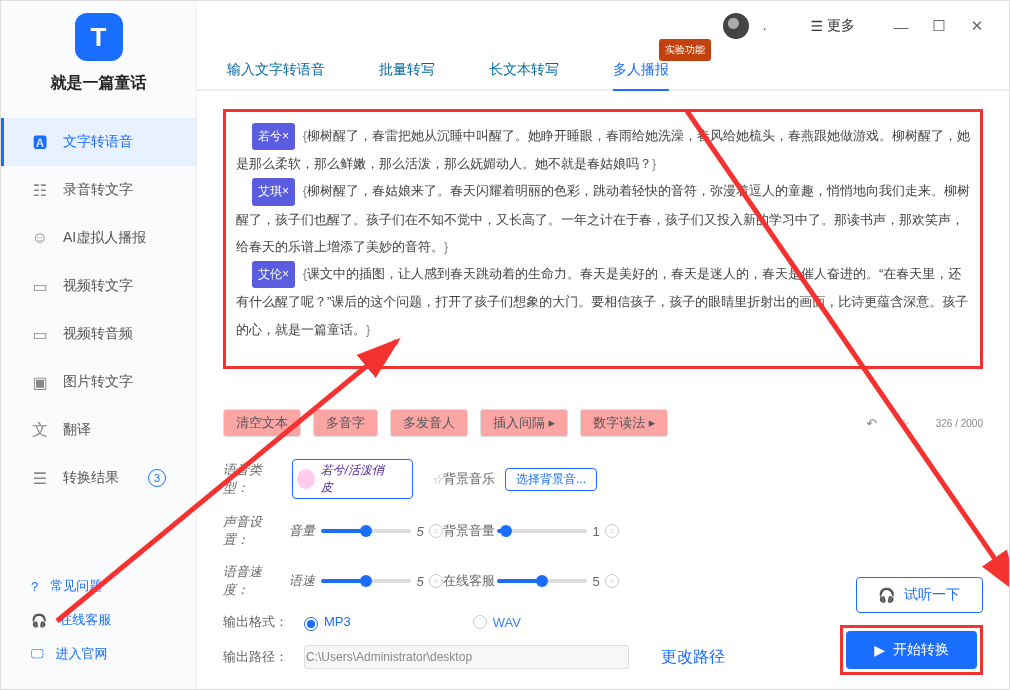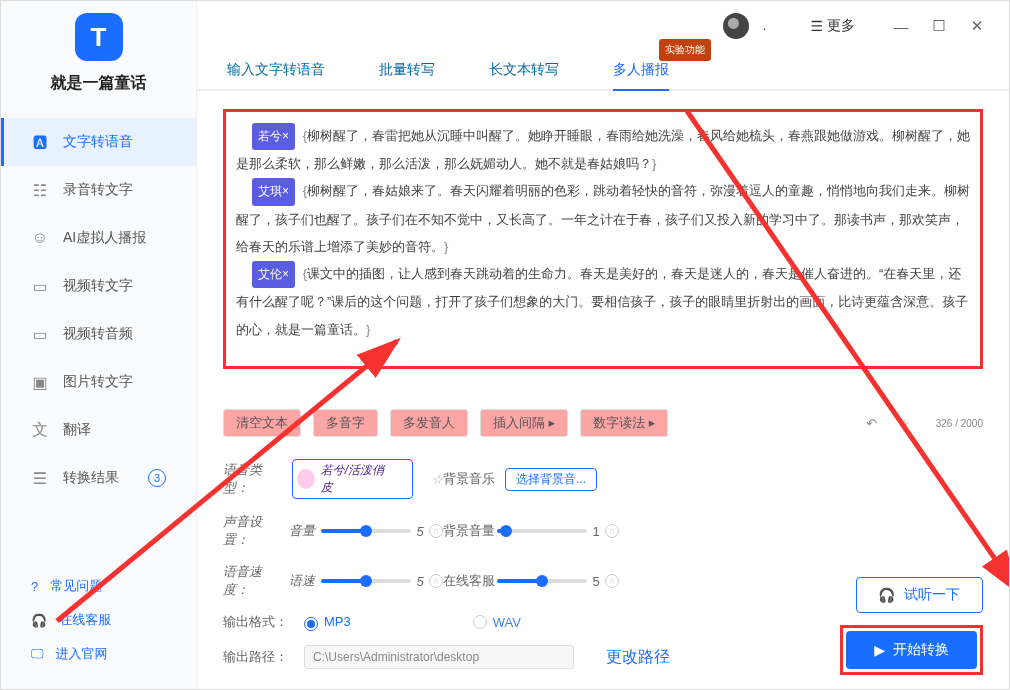--- a/index.html
+++ b/index.html
@@ -56,21 +56,21 @@
 .slider { position: relative; width: 90px; height: 4px; background: #ddd; border-radius: 2px; }
 .slider-fill { position: absolute; left: 0; top: 0; bottom: 0; background: #1a6eff; border-radius: 2px; }
 .slider-thumb { position: absolute; top: -4px; width: 12px; height: 12px; background: #1a6eff; border-radius: 50%; margin-left: -6px; }
 .slider-val { width: 14px; text-align: center; }
 .slider-reset { width: 14px; height: 14px; border: 1px solid #ccc; border-radius: 50%; color: #ccc; font-size: 9px; display: flex; align-items: center; justify-content: center; cursor: pointer; }
 .radio { width: 14px; height: 14px; border: 1px solid #1a6eff; border-radius: 50%; display: inline-flex; align-items: center; justify-content: center; margin-right: 6px; vertical-align: -2px; }
 .radio.checked::after { content: ""; width: 8px; height: 8px; background: #1a6eff; border-radius: 50%; }
 .radio.unchecked { border-color: #ccc; }
 .fmt { color: #1a6eff; }
 .fmt.off { color: #3b82f6; }
-.path-input { border: 1px solid #ddd; background: #f7f7f7; padding: 4px 8px; width: 270px; color: #888; font-size: 12px; border-radius: 3px; }
+.path-input { border: 1px solid #ddd; background: #f7f7f7; padding: 4px 1px; width: 325px; color: #888; font-size: 12px; border-radius: 3px; }
 .change-path { color: #1a6eff; margin-left: 16px; cursor: pointer; font-size: 16px; }
 
 .action-btns { position: absolute; right: 26px; bottom: 14px; display: flex; flex-direction: column; gap: 12px; align-items: flex-end; }
 .preview-btn { border: 1px solid #1a6eff; color: #1a6eff; padding: 8px 22px; border-radius: 4px; display: flex; align-items: center; gap: 8px; cursor: pointer; background: #fff; font-size: 14px; }
 .start-btn { background: #1a6eff; color: #fff; padding: 10px 28px; border-radius: 4px; display: flex; align-items: center; gap: 8px; cursor: pointer; font-size: 14px; border: none; }
 .start-wrap { border: 3px solid #f53230; padding: 3px; }
 
 .arrow { position: absolute; pointer-events: none; }
 
 .set-row1 { grid-column: 1 / 2; display: flex; align-items: center; gap: 10px; font-style: italic; }

